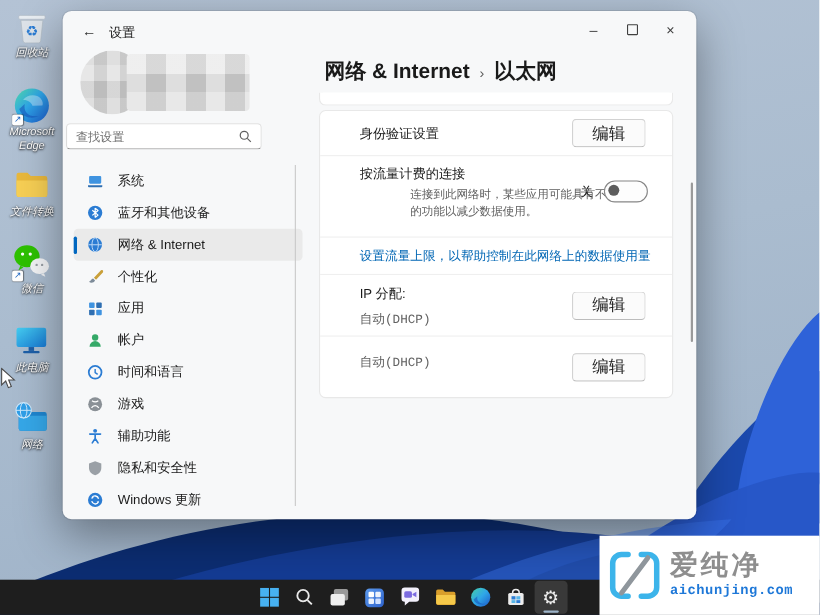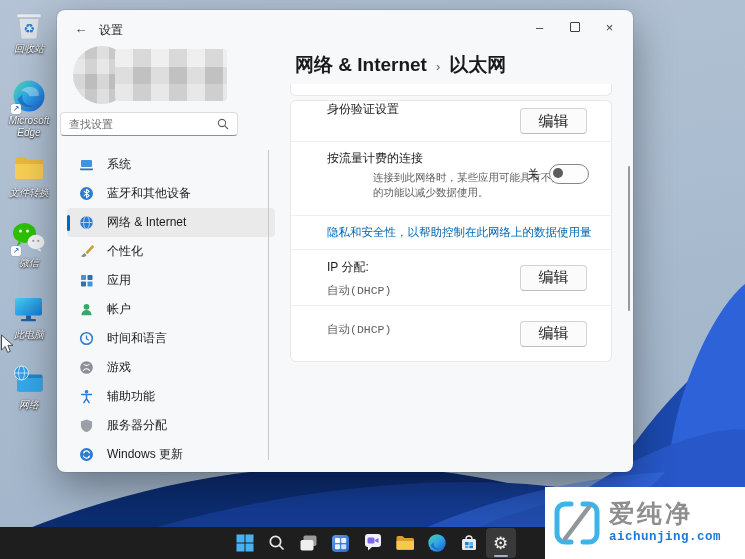--- a/index.html
+++ b/index.html
@@ -77,21 +77,21 @@
   .toggle-label{font-size:11.5px;color:#1b1b1b;}
   .toggle{width:38px;height:18px;border:1px solid #868686;border-radius:10px;background:#fdfdfd;
     position:relative;}
   .toggle .knob{position:absolute;left:3px;top:3px;width:10px;height:10px;border-radius:50%;
     background:#5c5c5c;}
   .link{font-size:11.5px;color:#0066b4;text-decoration:none;}
   .content-scroll{position:absolute;right:3px;top:120px;width:2px;height:145px;background:#9a9a9a;
     border-radius:2px;}
 
   
-  .row1{height:40px;display:flex;}
+  .row1{height:40px;display:flex;align-items:center;}
   .row2{height:74px;padding-top:8px;}
   .row3{height:34px;display:flex;align-items:center;}
   .row4,.row5{height:56px;padding-top:9px;}
   .row4 .row-value,.row5 .row-value{margin-top:7px;}
   .row6{height:112px;padding-top:7px;}
   .r6-line{margin-top:4px;}
 
   
   .taskbar{position:absolute;left:0;right:0;bottom:0;height:32px;background:#1e1e1e;z-index:3;
     display:flex;align-items:center;justify-content:center;}
@@ -301,21 +301,21 @@
           <svg class="nav-ic" viewBox="0 0 15 15">
               <circle cx="7.5" cy="2.7" r="1.8" fill="#2b7cd3"></circle>
               <path d="M2.6 5.6 h9.8 M7.5 5.6 v4 M7.5 9.6 l-2.6 4 M7.5 9.6 l2.6 4" stroke="#2b7cd3" stroke-width="1.5" fill="none" stroke-linecap="round"></path>
             </svg>
           <span class="nav-label">辅助功能</span>
         </div>
         <div class="nav-item">
           <svg class="nav-ic" viewBox="0 0 15 15">
               <path d="M7.5 1.4 l5.6 2 v4.1 c0 3.5 -2.6 5.6 -5.6 6.6 -3 -1 -5.6 -3.1 -5.6 -6.6 V3.4 z" fill="#9aa0a6"></path>
             </svg>
-          <span class="nav-label">服务器分配</span>
+          <span class="nav-label">隐私和安全性</span>
         </div>
         <div class="nav-item">
           <svg class="nav-ic" viewBox="0 0 15 15">
               <circle cx="7.5" cy="7.5" r="6.5" fill="#2b7cd3"></circle>
               <path d="M4.4 8.6 a3.3 3.3 0 0 0 6 1 M10.6 6.4 a3.3 3.3 0 0 0 -6 -1" stroke="#fff" stroke-width="1.2" fill="none"></path>
               <path d="M10.9 8.3 l-.5 2 -1.8 -.9 z M4.1 6.7 l.5 -2 1.8 .9 z" fill="#fff"></path>
             </svg>
           <span class="nav-label">Windows 更新</span>
         </div>
       </div>
@@ -342,21 +342,21 @@
           <div class="row-desc">连接到此网络时，某些应用可能具有不同的功能以减少数据使用。</div>
           <div class="toggle-wrap">
             <span class="toggle-label">关</span>
             <div class="toggle">
                 <div class="knob"></div>
               </div>
           </div>
         </div>
 
         <div class="row row3">
-          <a class="link" href="#">隐私和安全性，以帮助控制在此网络上的数据使用量</a>
+          <a class="link" href="#">设置流量上限，以帮助控制在此网络上的数据使用量</a>
         </div>
 
         <div class="row row4">
           <div class="row-title">IP 分配:</div>
           <div class="row-value">自动(DHCP)</div>
           <button class="btn">编辑</button>
         </div>
 
         <div class="row row5">
           <div class="row-value">自动(DHCP)</div>

